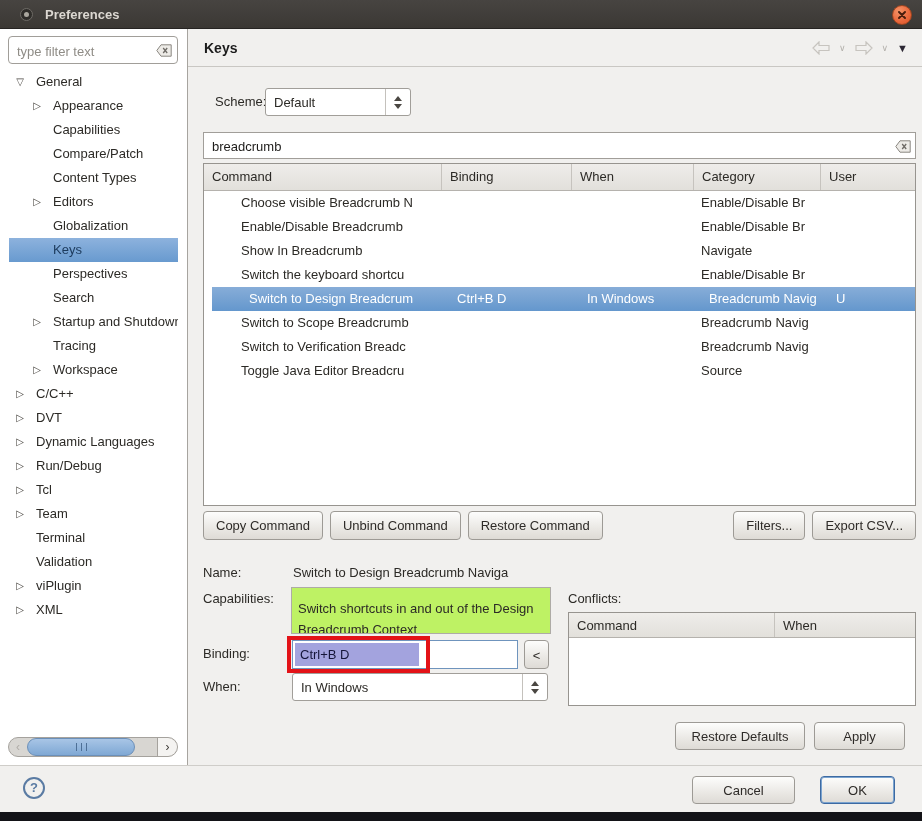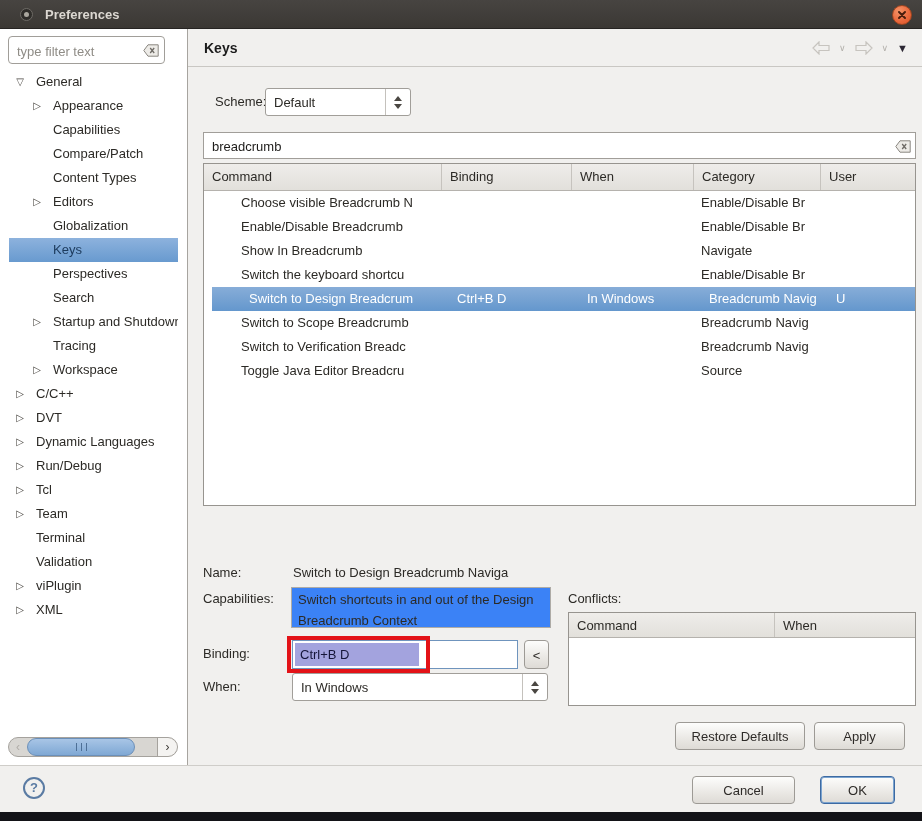--- a/index.html
+++ b/index.html
@@ -13,21 +13,21 @@
     background:#2f2d2a;border:1px solid #6e6b66;box-sizing:border-box;}
   .win-icon::after{content:"";position:absolute;left:3px;top:3px;width:5px;height:5px;border-radius:50%;background:#aaa79f;}
   .win-title{position:absolute;left:45px;top:0;line-height:29px;color:#dcd8d2;font-weight:bold;}
   .close-btn{position:absolute;right:10px;top:5px;width:20px;height:20px;border-radius:50%;
     background:radial-gradient(circle at 35% 30%,#f69468,#e9663a 60%,#d9572b);
     border:1px solid #9e4520;box-sizing:border-box;display:flex;align-items:center;justify-content:center;}
 
   
   .sidebar{position:absolute;left:0;top:29px;width:188px;height:736px;background:#fff;
     border-right:1px solid #a7a49f;box-sizing:border-box;}
-  .filter-box{position:absolute;left:8px;top:7px;width:157px;height:28px;box-sizing:border-box;
+  .filter-box{position:absolute;left:8px;top:7px;width:170px;height:28px;box-sizing:border-box;
     border:1px solid #a19e99;border-radius:4px;background:#fff;}
   .filter-box input{position:absolute;left:6px;top:2px;width:135px;height:22px;border:none;outline:none;
     font-family:"Liberation Sans",sans-serif;font-size:13px;color:#333;background:transparent;}
   .filter-box input::placeholder{color:#8f8c86;}
   .filter-clear{position:absolute;right:5px;top:7px;}
   .tree{position:absolute;left:9px;top:41px;width:169px;bottom:90px;overflow:hidden;}
   .titem{height:24px;line-height:24px;display:flex;align-items:center;white-space:nowrap;overflow:hidden;}
   .titem .exp{display:inline-block;width:14px;font-size:10px;color:#4a4742;text-align:center;flex:0 0 14px;}
   .titem.l0 .exp{margin-left:4px;}
   .titem.l1 .exp{margin-left:21px;}
@@ -80,22 +80,22 @@
   .btn{box-sizing:border-box;border:1px solid #9d9a95;border-radius:4px;
     background:linear-gradient(#fdfdfc,#eae8e4 60%,#dedbd6);color:#2e2b28;
     font-family:"Liberation Sans",sans-serif;font-size:13px;text-align:center;}
   .action-row{position:absolute;left:15px;top:482px;width:713px;height:29px;display:flex;gap:7px;}
   .action-row .btn{height:29px;line-height:27px;padding:0 12px;}
   .spacer{margin-left:auto;}
 
   
   .lab{position:absolute;white-space:nowrap;}
   .name-value{position:absolute;left:105px;top:536px;width:268px;white-space:nowrap;overflow:hidden;}
-  .desc-box{position:absolute;left:103px;top:558px;width:260px;height:41px;box-sizing:border-box;
-    border:1px solid #aeaba6;background:#3b82f6;padding:1px 6px;line-height:21px;overflow:hidden;}
+  .desc-box{position:absolute;left:103px;top:558px;width:260px;height:47px;box-sizing:border-box;
+    border:1px solid #aeaba6;background:#bef264;padding:10px 6px;line-height:21px;overflow:hidden;}
   .red-rect{position:absolute;left:99px;top:607px;width:143px;height:37px;box-sizing:border-box;
     border:4px solid #e31217;z-index:5;pointer-events:none;}
   .binding-field{position:absolute;left:104px;top:611px;width:226px;height:29px;box-sizing:border-box;
     border:1px solid #6f94bd;background:#fff;}
   .binding-sel{position:absolute;left:2px;top:2px;width:124px;height:23px;line-height:23px;
     background:#a3a3de;color:#16163a;padding-left:5px;box-sizing:border-box;white-space:nowrap;overflow:hidden;}
   .prev-btn{position:absolute;left:336px;top:611px;width:25px;height:29px;line-height:27px;}
   .when-combo{position:absolute;left:104px;top:644px;width:256px;height:28px;}
 
   .conflicts-table{position:absolute;left:380px;top:583px;width:348px;height:94px;box-sizing:border-box;
@@ -337,20 +337,27 @@
         </div>
       <div class="trow">
           <span class="td c-cmd">Toggle Java Editor Breadcru</span>
           <span class="td c-bind"></span>
           <span class="td c-when"></span>
           <span class="td c-cat">Source</span>
           <span class="td c-user"></span>
         </div>
     </div>
 
+    <div class="action-row">
+      <button class="btn">Copy Command</button>
+      <button class="btn">Unbind Command</button>
+      <button class="btn">Restore Command</button>
+      <button class="btn spacer">Filters...</button>
+      <button class="btn">Export CSV...</button>
+    </div>
 
     <span class="lab" style="left:15px;top:536px;">Name:</span>
     <span class="name-value">Switch to Design Breadcrumb Naviga</span>
 
     <span class="lab" style="left:15px;top:562px;">Capabilities:</span>
     <div class="desc-box">Switch shortcuts in and out of the Design Breadcrumb Context</div>
 
     <span class="lab" style="left:380px;top:562px;">Conflicts:</span>
     <div class="conflicts-table">
       <div class="thead">

